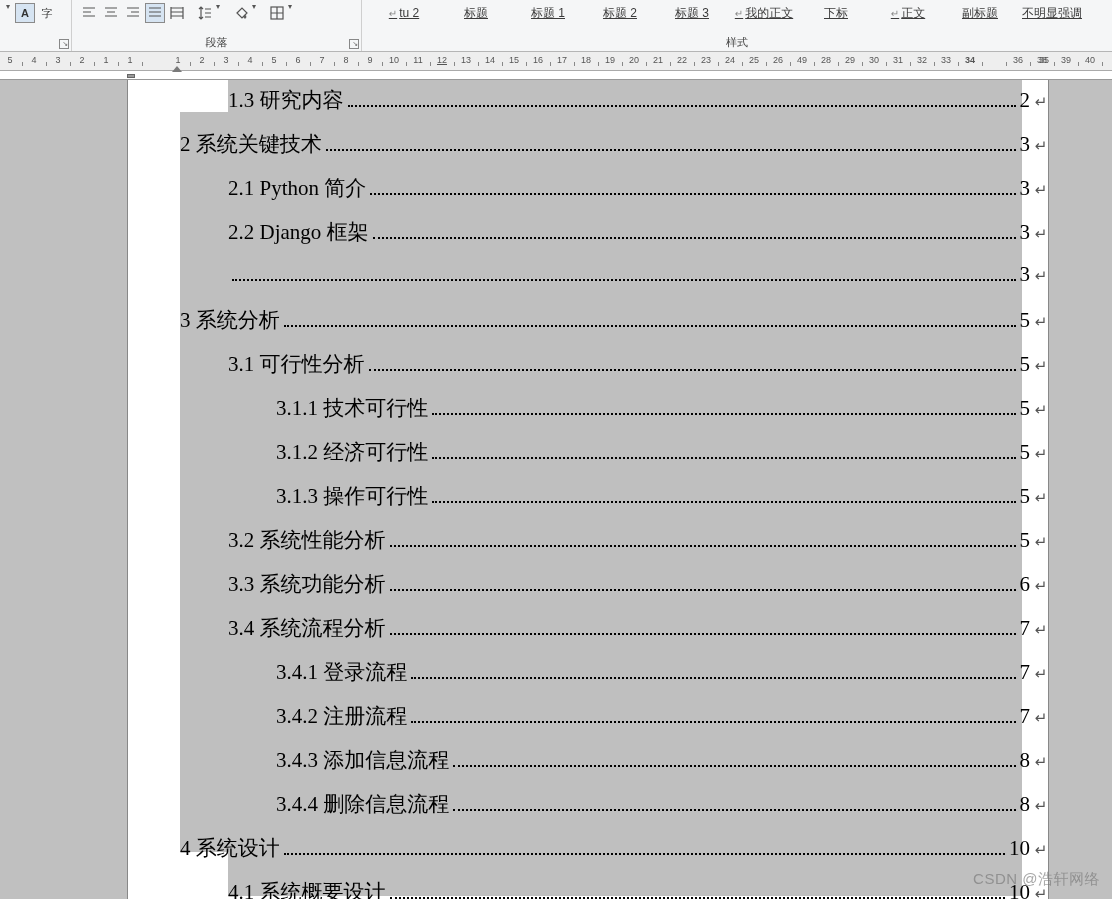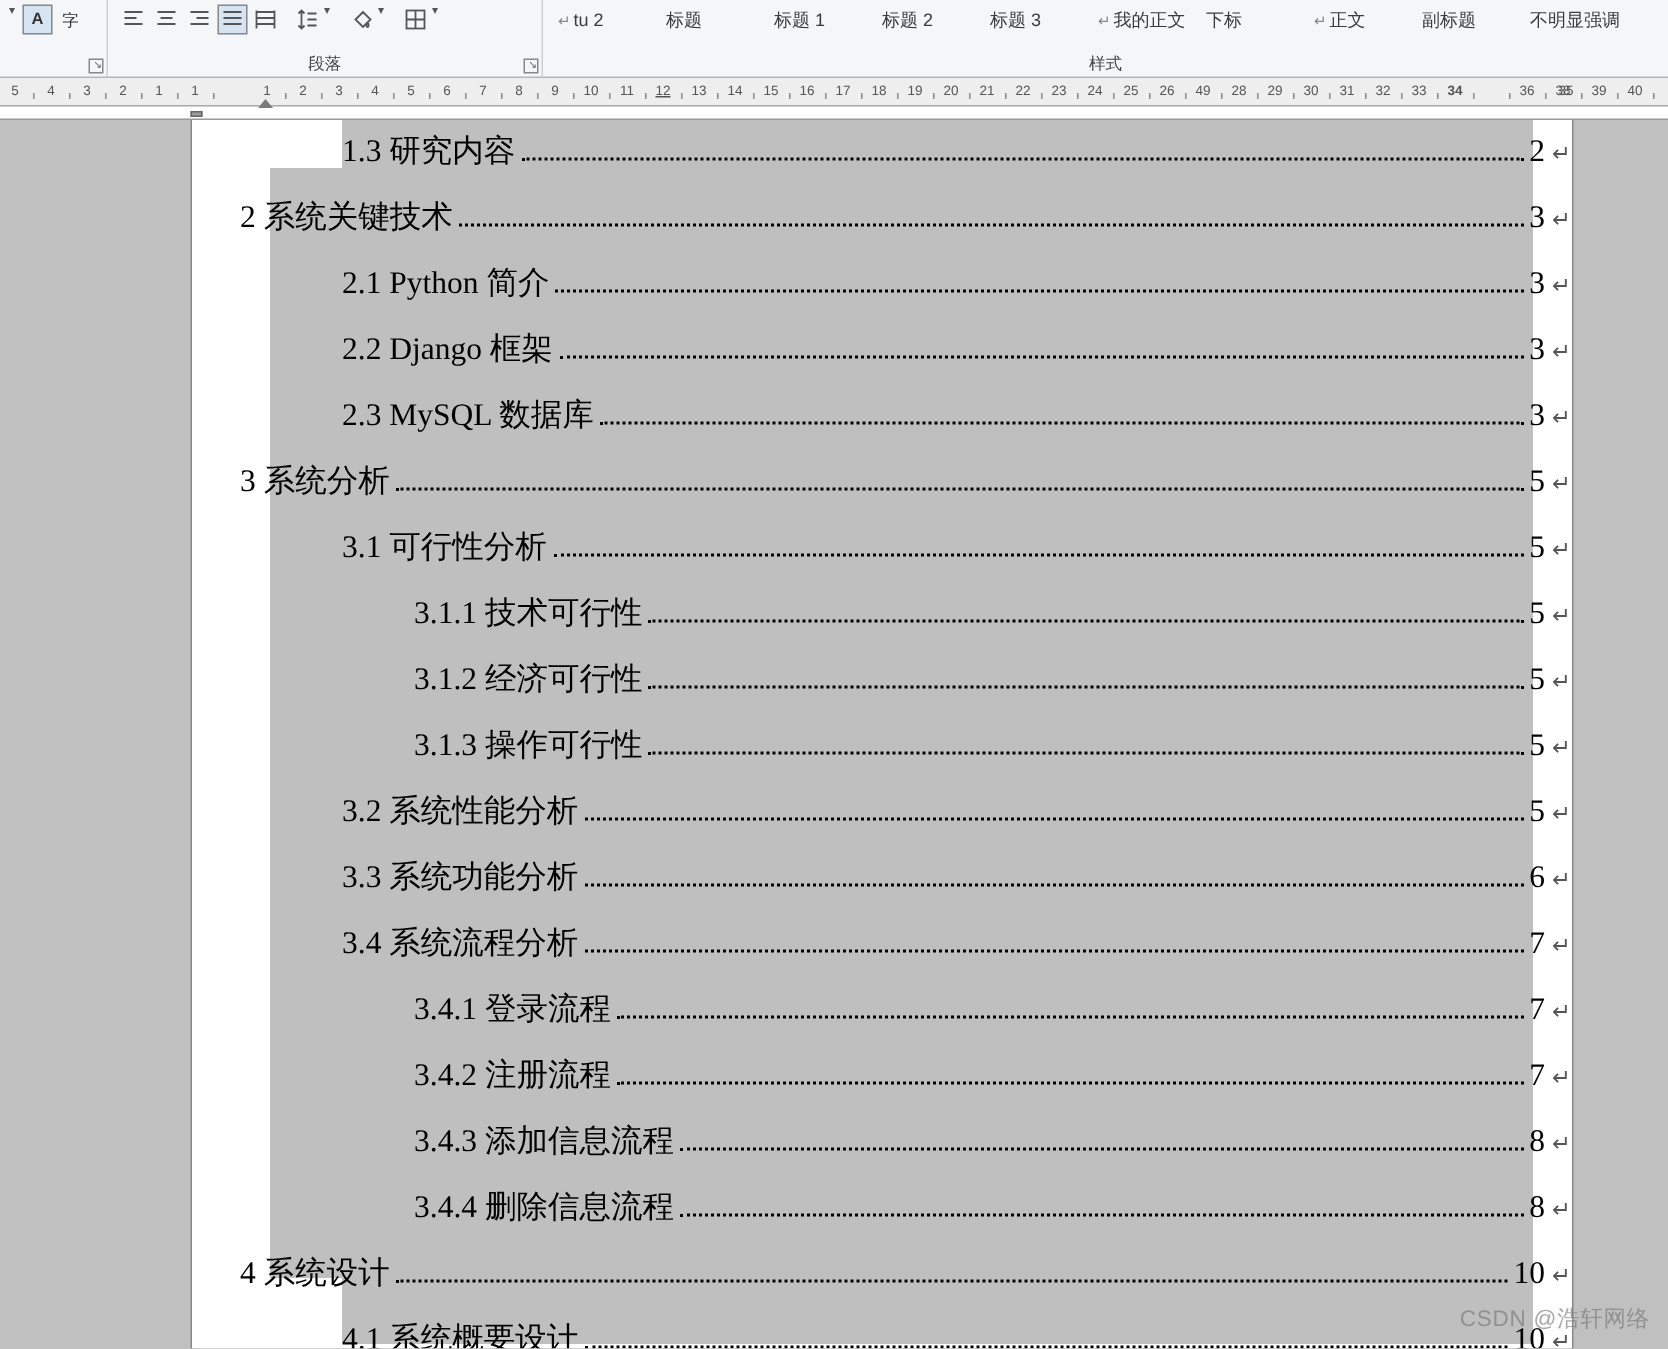--- a/index.html
+++ b/index.html
@@ -57,25 +57,27 @@
     cursor: pointer;
     color: #333;
   }
   .sq-btn.active { border:1px solid #8a8a8a; background: #d6e4f2; }
   .sq-btn svg { width: 14px; height: 14px; stroke: #555; stroke-width: 1.2; fill: none; }
   .dd { width: 8px; font-size: 8px; color: #555; display:flex; align-items:center; cursor:pointer; }
 
   .styles-row { display:flex; gap: 0; align-items:center; height: 26px; margin-top:-2px;}
   .style-item {
     min-width: 72px;
+    text-align: center;
     font-size: 12px;
     color: #3b3b3b;
     padding: 2px 4px;
     cursor: pointer;
     white-space: nowrap;
+    text-decoration: underline;
   }
   .style-item .ret { color:#888; font-size:10px; margin-right:2px;}
 
   
   .ruler-wrap {
     position: relative;
     height: 28px;
     background: #fff;
     border-bottom: 1px solid #999;
   }
@@ -157,21 +159,21 @@
     border-bottom: 2px dotted #000;
     margin: 0 4px 6px 4px;
     z-index:2;
   }
   .toc-row .pg { z-index:2; padding-right:4px;}
   .toc-row .ret {
     width:14px; text-align:center;
     color:#555; font-size:15px;
     z-index:2;
   }
-  .ind-1 { padding-left: 32px; }
+  .ind-1 { padding-left: 52px; }
   .ind-2 { padding-left: 100px; }
   .ind-3 { padding-left: 148px; }
 
   .watermark {
     position:absolute;
     right:12px; bottom:10px;
     font-size:15px;
     color: rgba(120,120,120,0.65);
     font-family: Arial, sans-serif;
     letter-spacing:0.5px;
@@ -381,21 +383,20 @@
           <span class="pg">3</span>
           <span class="ret">↵</span>
         </div>
         <div class="toc-row ind-2">
           <span class="title">2.2  Django 框架</span>
           <span class="dots"></span>
           <span class="pg">3</span>
           <span class="ret">↵</span>
         </div>
         <div class="toc-row ind-2">
-          <span class="title">2.3 MySQL 数据库</span>
           <span class="dots"></span>
           <span class="pg">3</span>
           <span class="ret">↵</span>
         </div>
         <div class="toc-row ind-1">
           <span class="title">3  系统分析</span>
           <span class="dots"></span>
           <span class="pg">5</span>
           <span class="ret">↵</span>
         </div>

